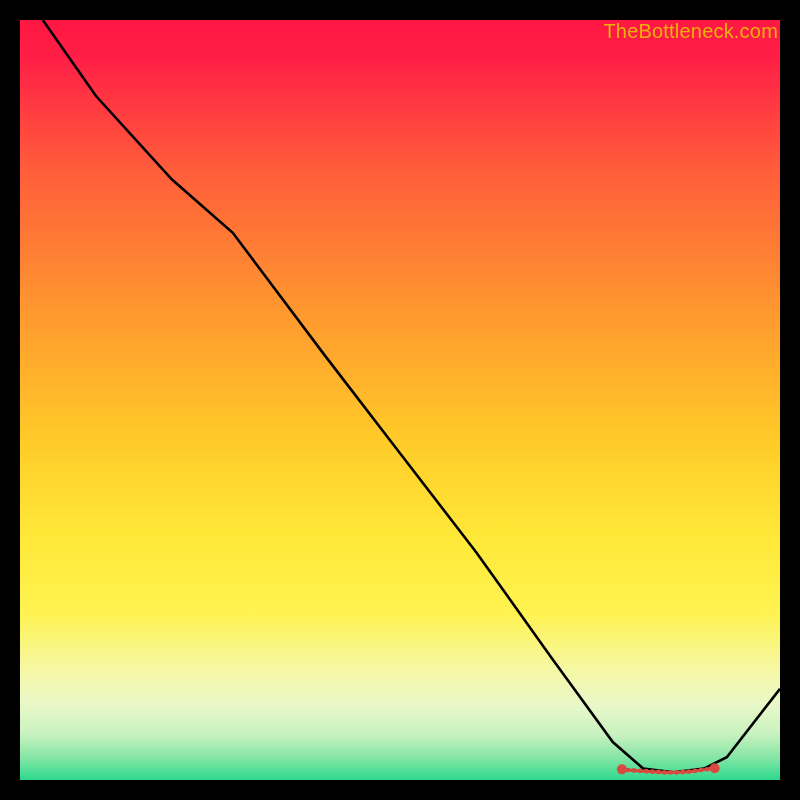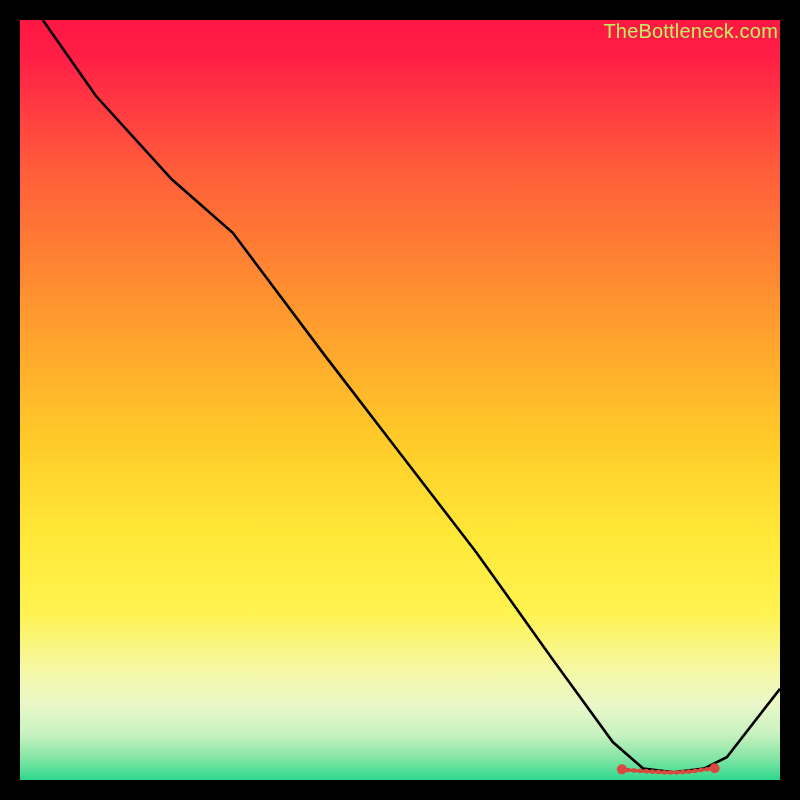--- a/index.html
+++ b/index.html
@@ -16,21 +16,21 @@
     left: 20px;
     top: 20px;
     width: 760px;
     height: 760px;
     background: #000;
   }
   .watermark {
     position: absolute;
     top: 0px;
     right: 2px;
-    color: #bef264;
+    color: #eab308;
     font-size: 20px;
     font-weight: 500;
     letter-spacing: 0.2px;
     z-index: 5;
   }
   svg.plot {
     position: absolute;
     left: 0;
     top: 0;
     width: 760px;

